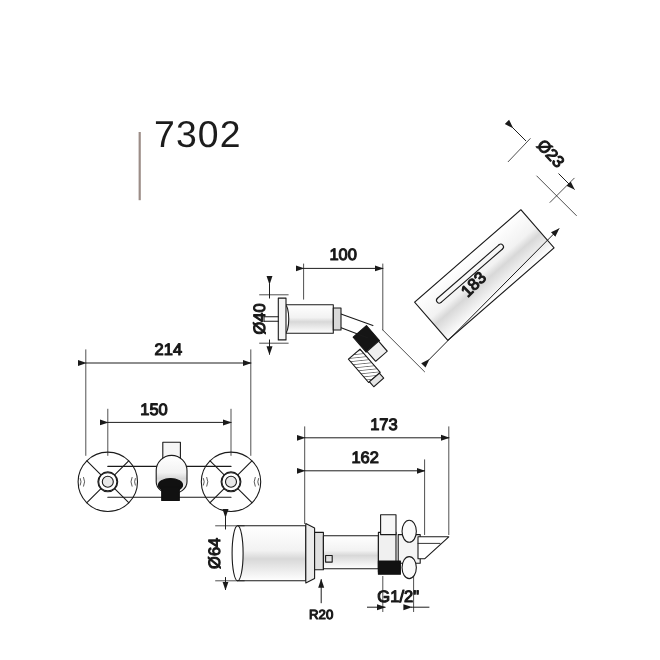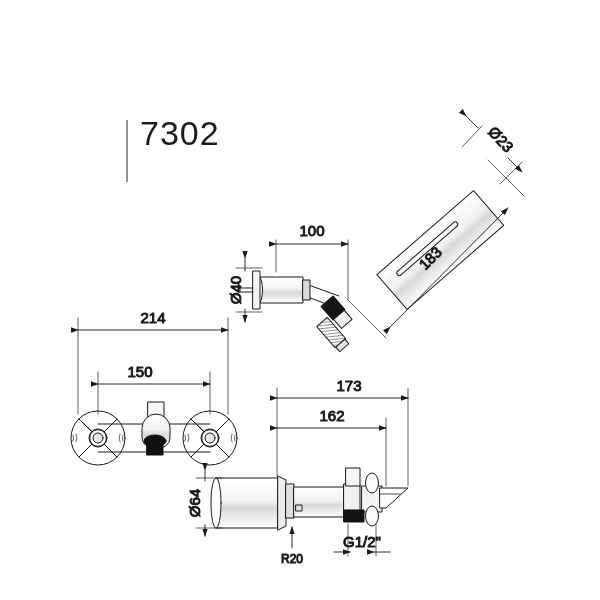--- a/index.html
+++ b/index.html
@@ -22,21 +22,21 @@
     background: #ffffff;
   }
   #drawing {
     position: absolute;
     left: 0;
     top: 0;
   }
   .model-number {
     position: absolute;
     left: 140px;
-    top: 116px;
+    top: 106px;
     font-size: 34px;
     letter-spacing: 1px;
     font-family: "Liberation Sans", sans-serif;
     color: #1c1c1c;
     line-height: 1;
     white-space: nowrap;
   }
   .rule {
     position: absolute;
     left: 126px;

